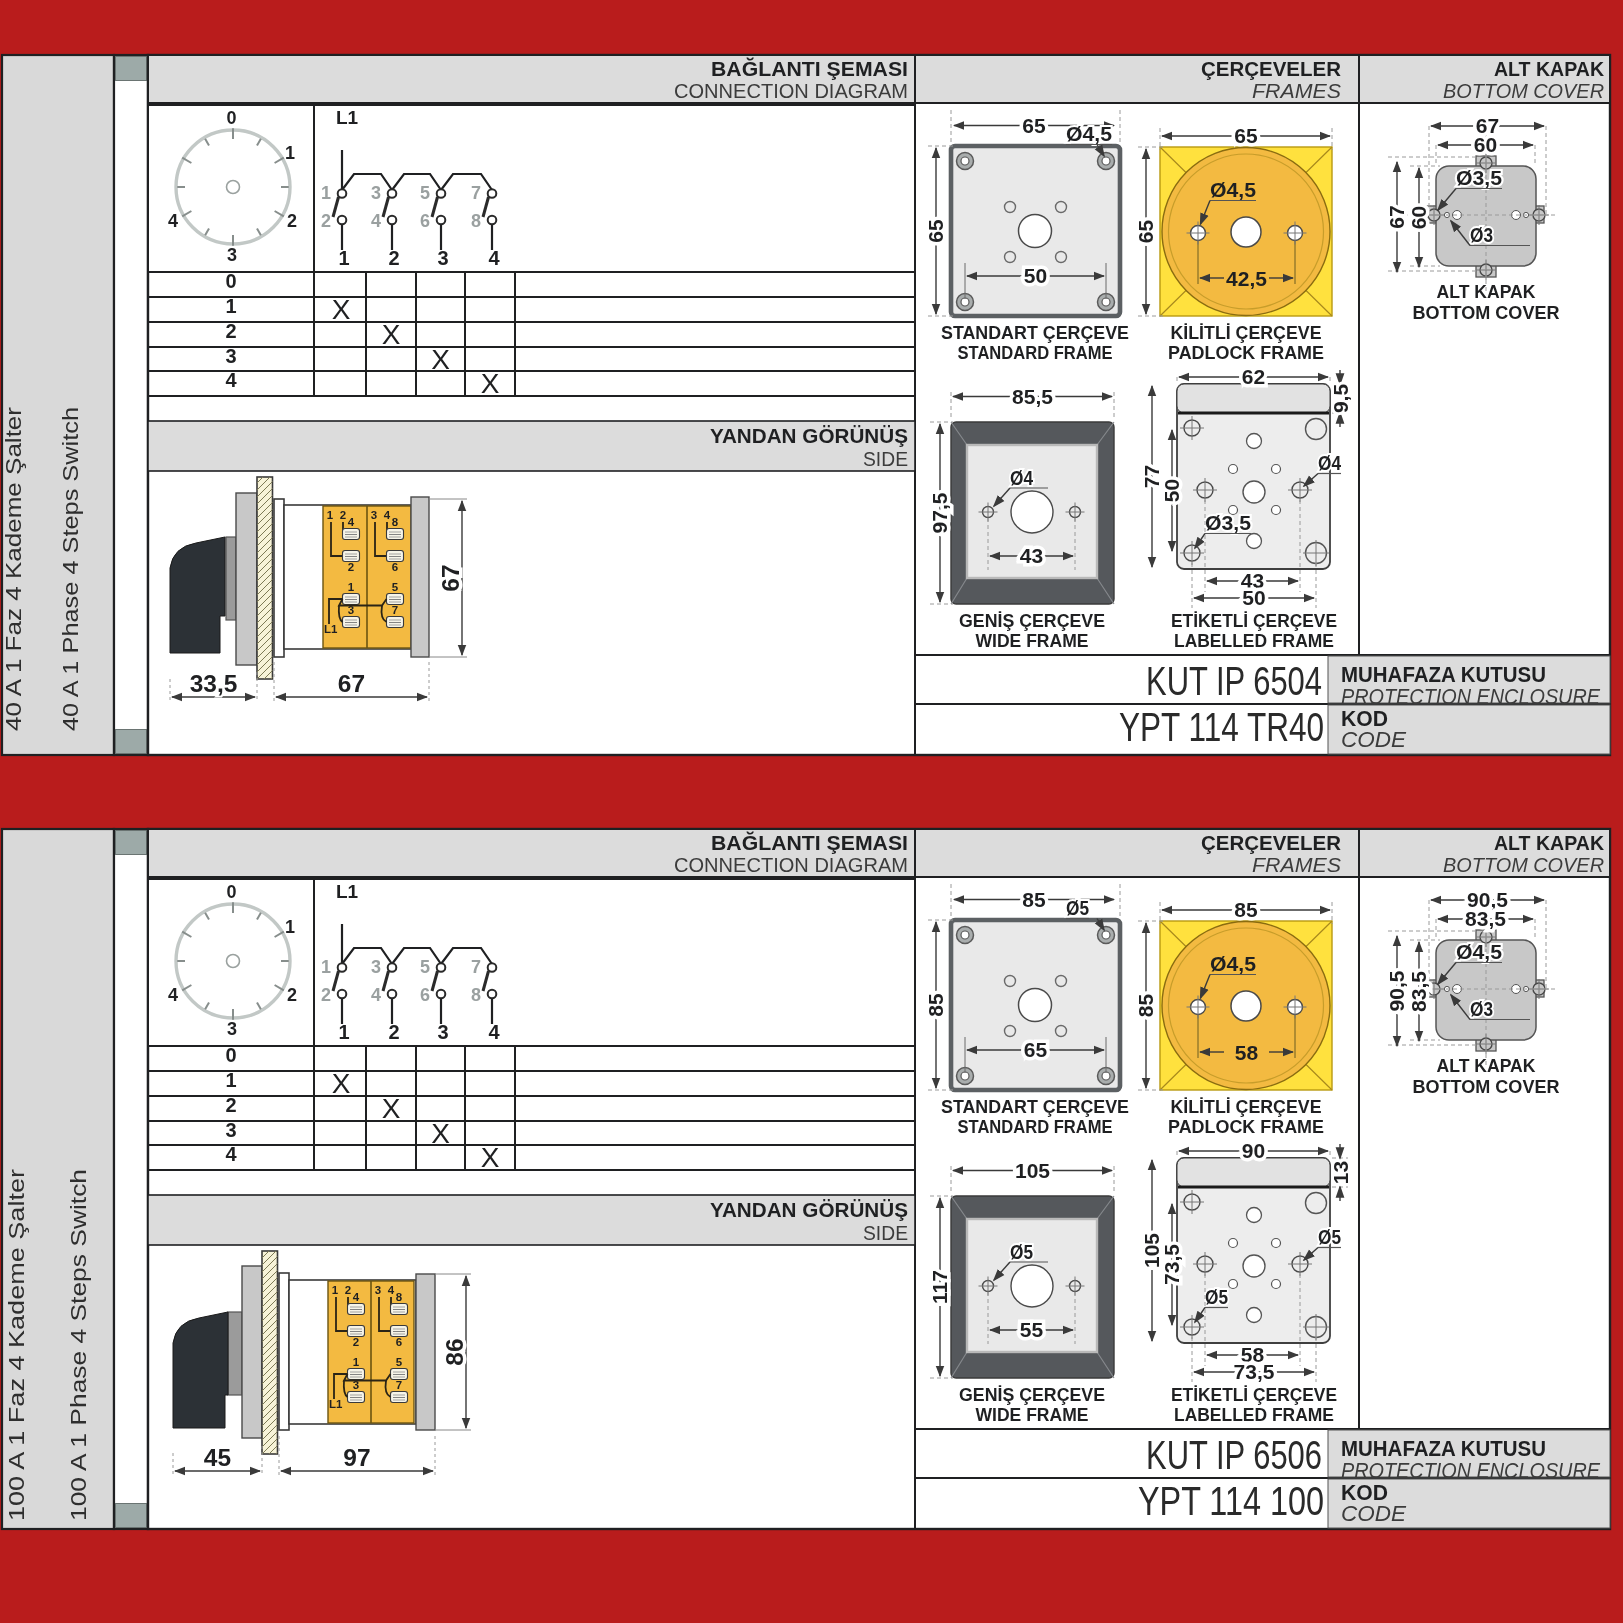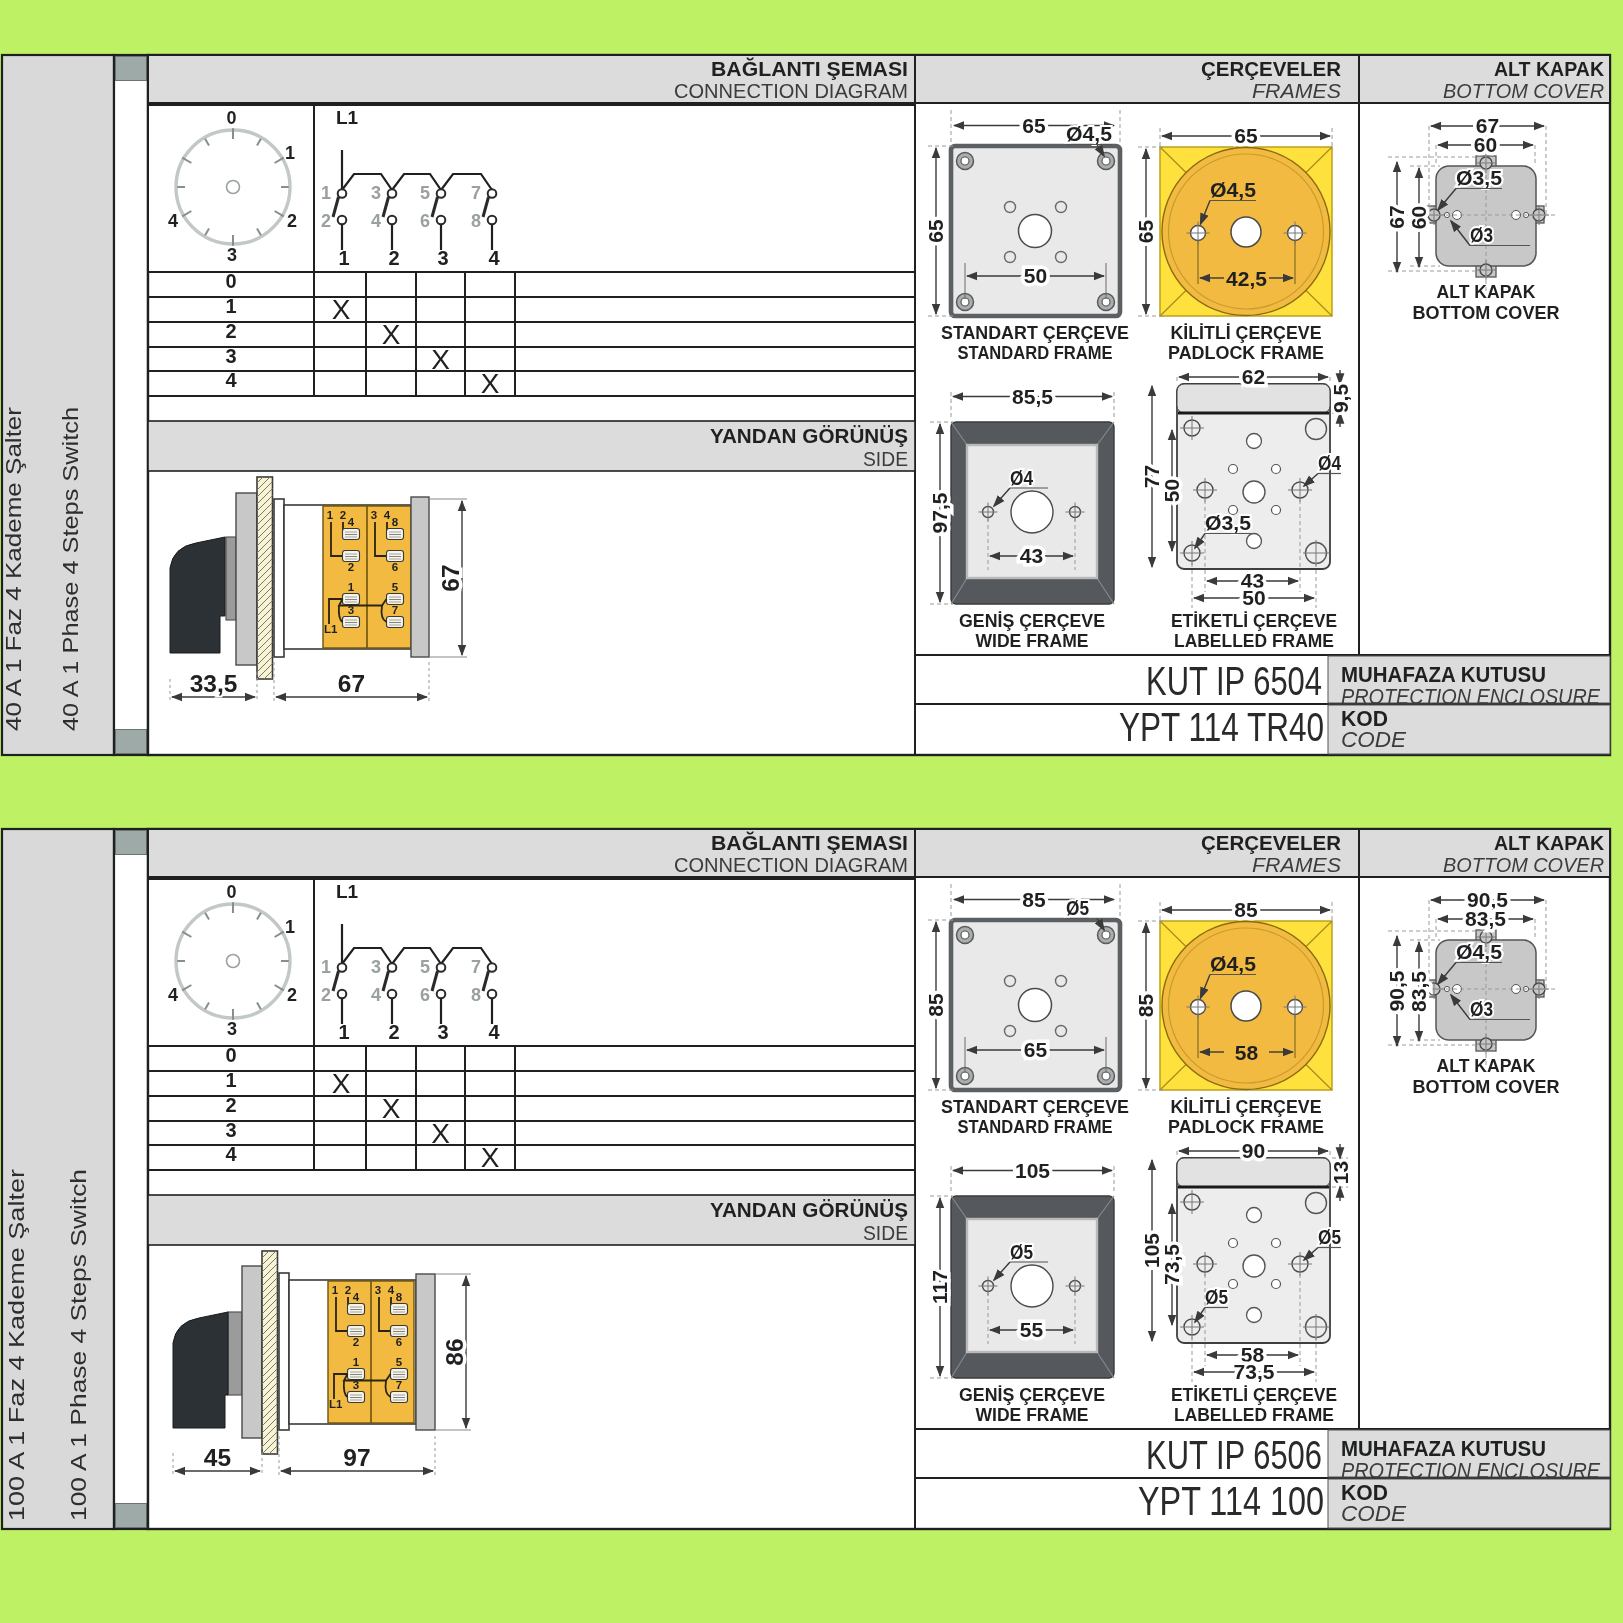--- a/index.html
+++ b/index.html
@@ -1,14 +1,14 @@
 <!DOCTYPE html>
 <html><head><meta charset="utf-8"><title>YPT 114</title><style>
 html,body{margin:0;padding:0;background:#fff}
-.page{position:relative;width:1623px;height:1623px;background:#bef264;overflow:hidden;font-family:"Liberation Sans",sans-serif}
+.page{position:relative;width:1623px;height:1623px;background:#b91c1c;overflow:hidden;font-family:"Liberation Sans",sans-serif}
 text{font-family:"Liberation Sans",sans-serif}
 </style></head><body>
 <div class="page">
 <svg width="1623" height="1623" viewBox="0 0 1623 1623">
 <defs>
 <marker id="arR" viewBox="0 0 10 10" refX="9" refY="5" markerWidth="8" markerHeight="8" orient="auto">
           <path d="M0,1.2 L10,5 L0,8.8 z" fill="#3a3a3a"></path>
         </marker>
 <marker id="arL" viewBox="0 0 10 10" refX="1" refY="5" markerWidth="8" markerHeight="8" orient="auto">
           <path d="M10,1.2 L0,5 L10,8.8 z" fill="#3a3a3a"></path>

